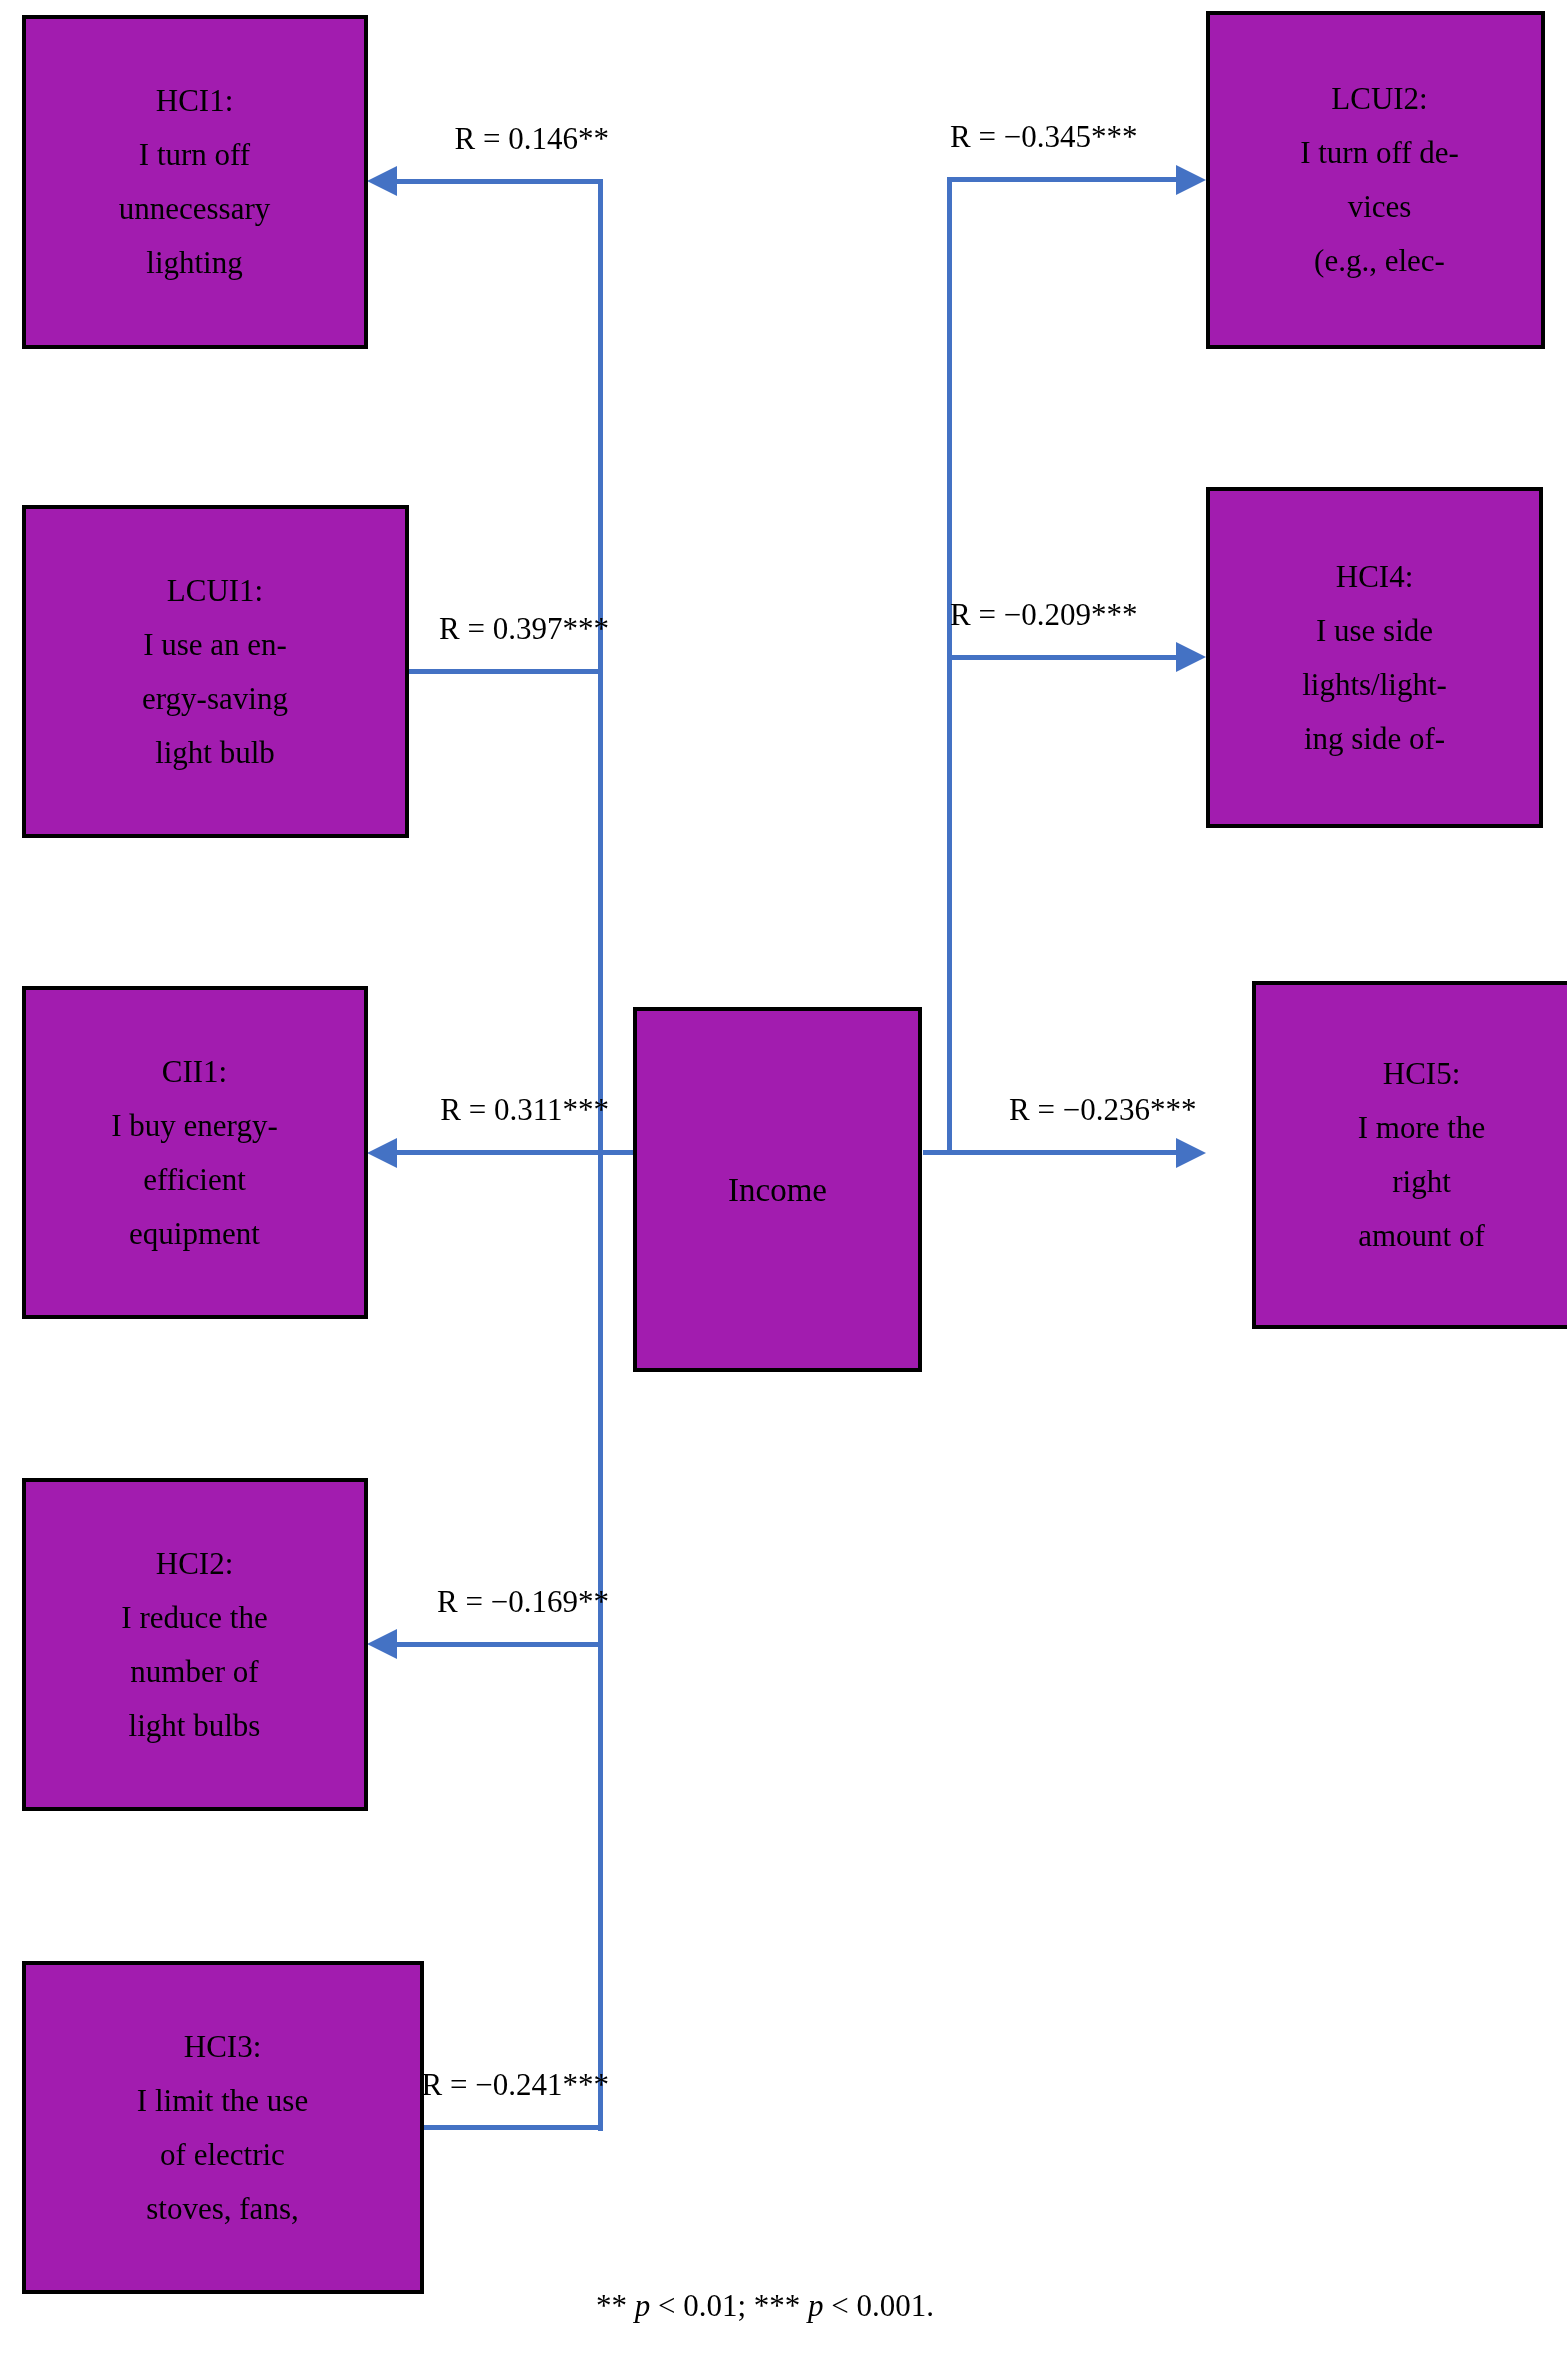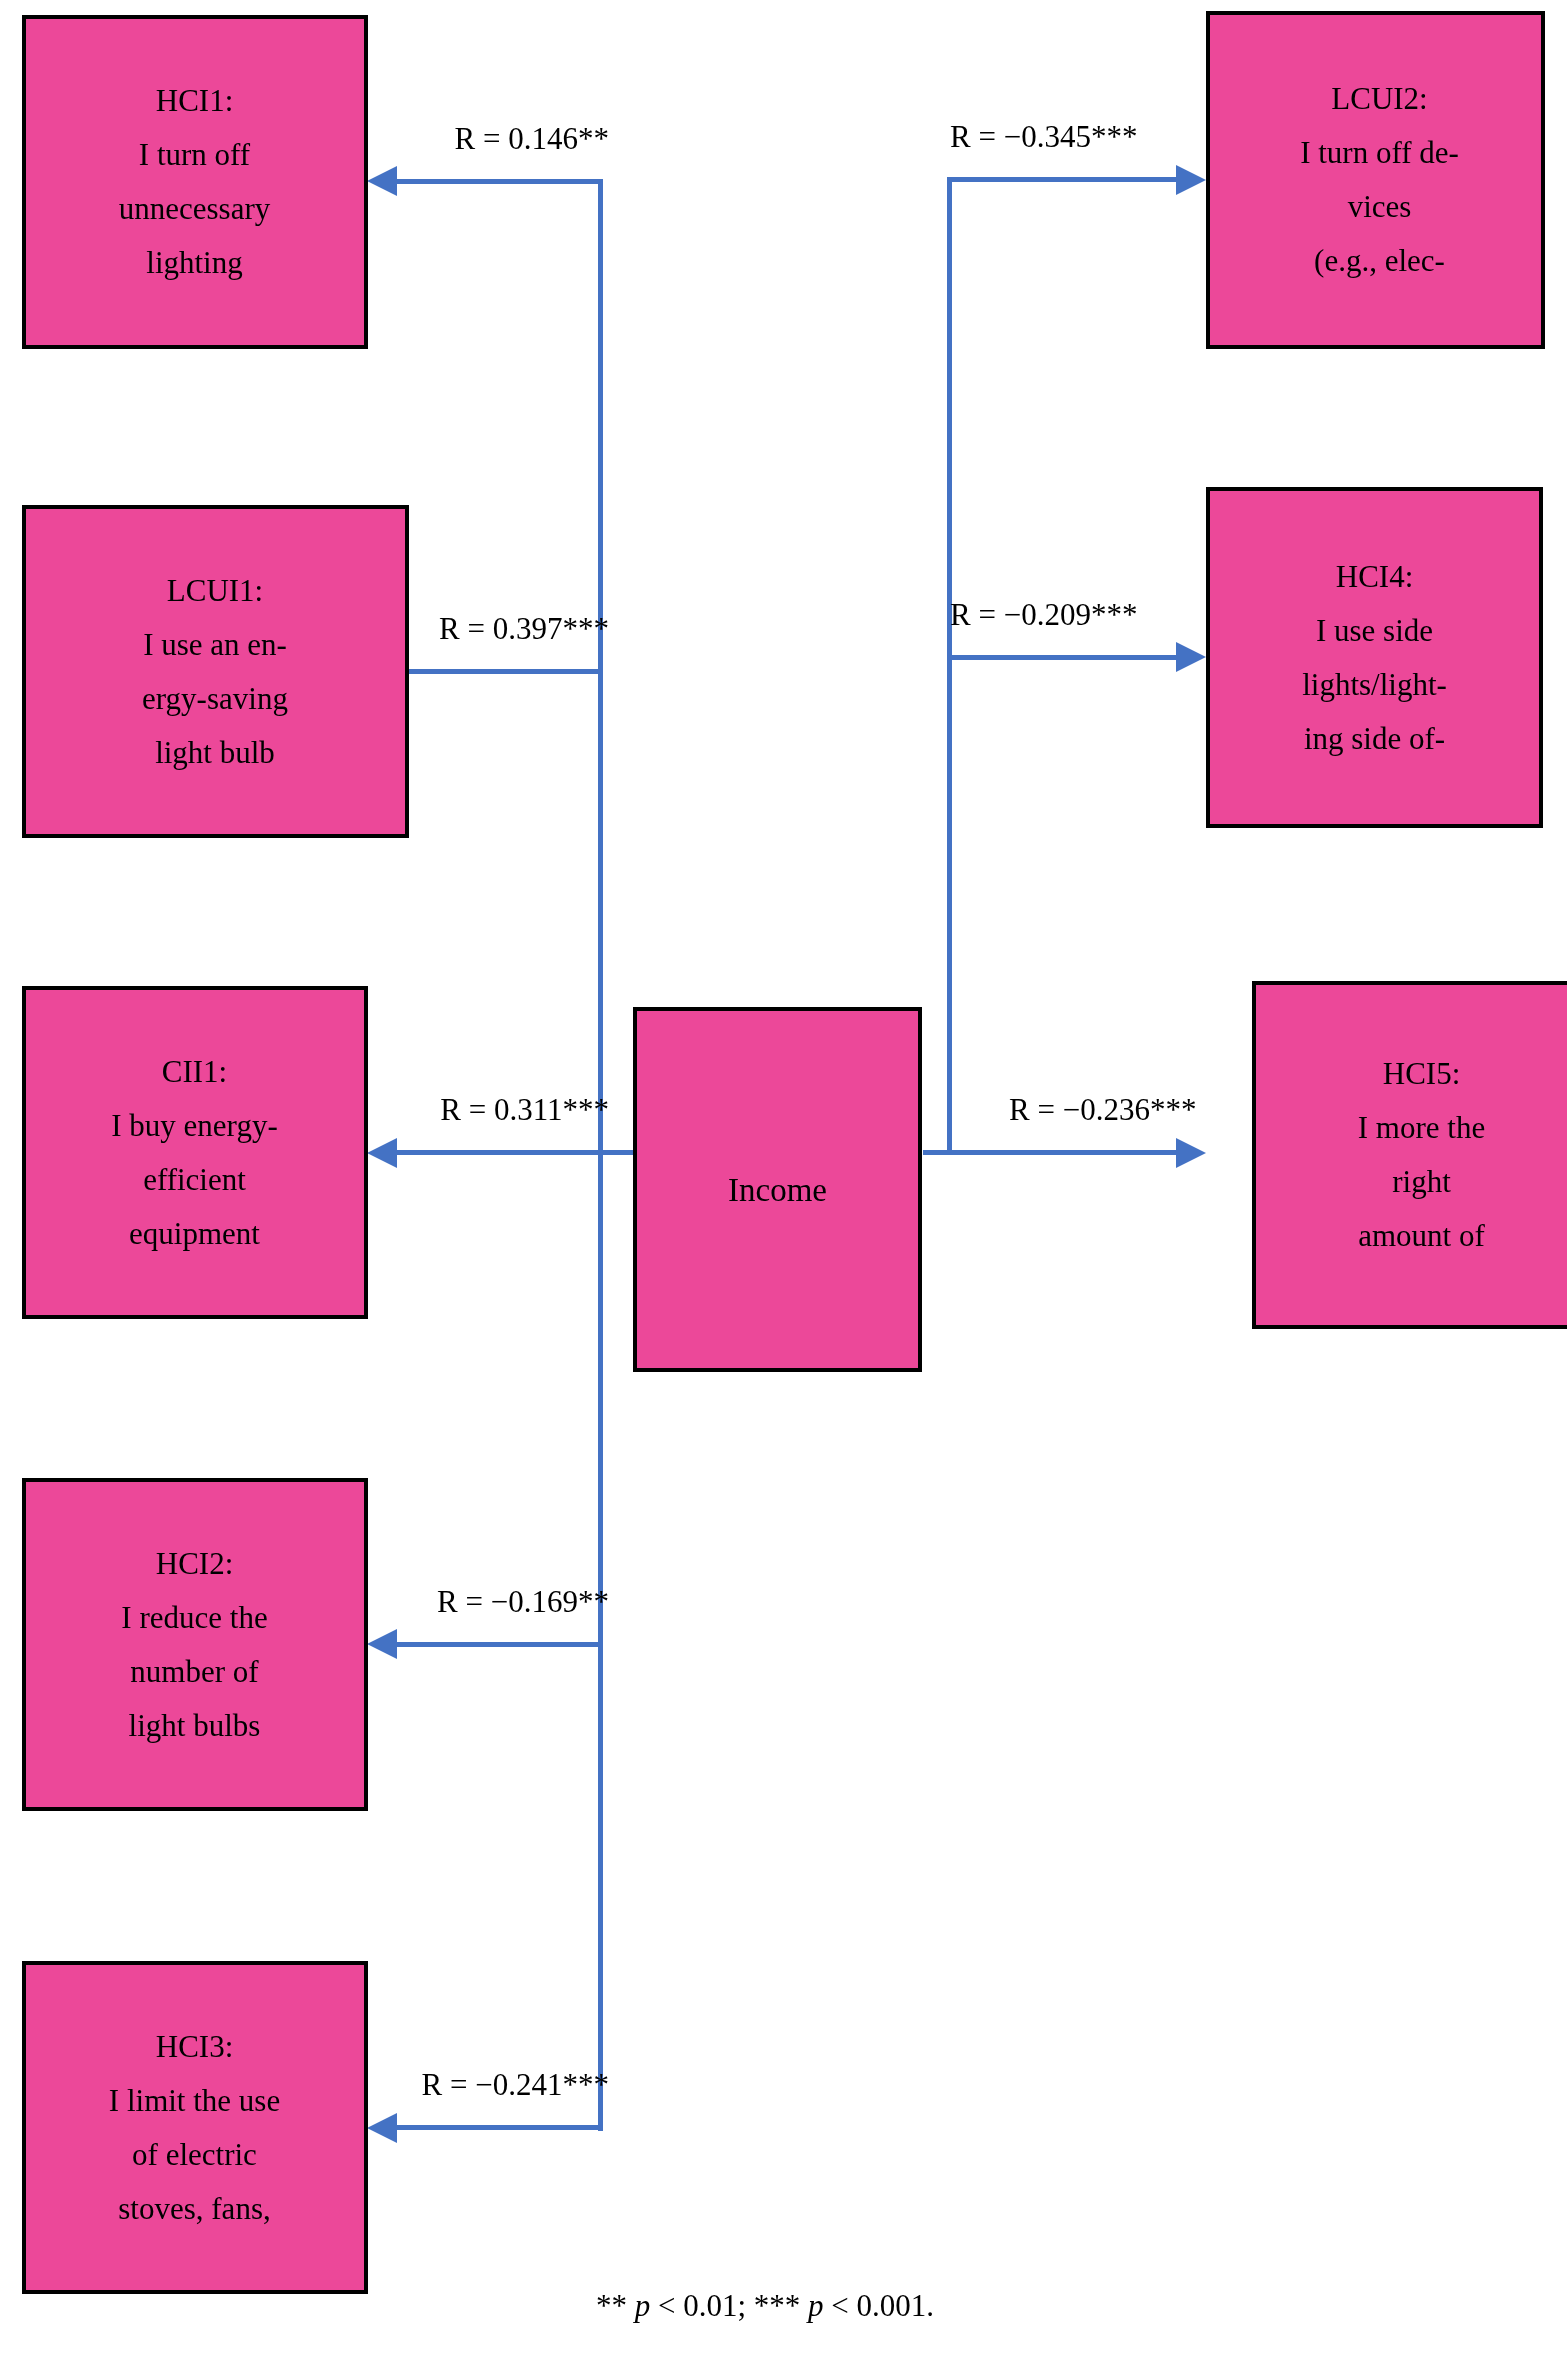--- a/index.html
+++ b/index.html
@@ -2,21 +2,21 @@
 <html style="--accent: #4472C4;font-size:8.6px"><head>
 <meta charset="utf-8">
 <style>
   :root { --accent:#4472C4; --ink:#000000; }
   * { margin:0; padding:0; box-sizing:border-box; }
   html,body { background:#ffffff; }
   body { font-family:"Liberation Serif","DejaVu Serif",serif; color:var(--ink); }
   .canvas { position:relative; width:1567px; height:2366px; background:#ffffff; overflow:hidden; }
 
   .node {
-    position:absolute; background:#ec4899; border:4.3px solid #000;
+    position:absolute; background:#a21caf; border:4.3px solid #000;
     display:flex; flex-direction:column; justify-content:center; align-items:center;
     text-align:center; overflow:hidden;
   }
   .node .tline { font-size:31px; line-height:54px; white-space:nowrap; }
   .income .tline { font-size:33px; line-height:54px; }
 
   .hline { position:absolute; height:5.4px; background:var(--accent); }
   .vline { position:absolute; width:5.4px; background:var(--accent); }
   .ah-left {
     position:absolute; width:0; height:0;
@@ -96,21 +96,21 @@
     <div class="tline">equipment</div>
   </div>
 
   <div class="node" style="left:21.5px; top:1478px; width:346px; height:333px;">
     <div class="tline">HCI2:</div>
     <div class="tline">I reduce the</div>
     <div class="tline">number of</div>
     <div class="tline">light bulbs</div>
   </div>
 
-  <div class="node" style="left:21.5px; top:1961px; width:346px; height:333px;">
+  <div class="node" style="left:21.5px; top:1961px; width:402px; height:333px;">
     <div class="tline">HCI3:</div>
     <div class="tline">I limit the use</div>
     <div class="tline">of electric</div>
     <div class="tline">stoves, fans,</div>
   </div>
 
   <div class="node income" style="left:633px; top:1007px; width:289px; height:365px;">
     <div class="tline">Income</div>
   </div>
 

